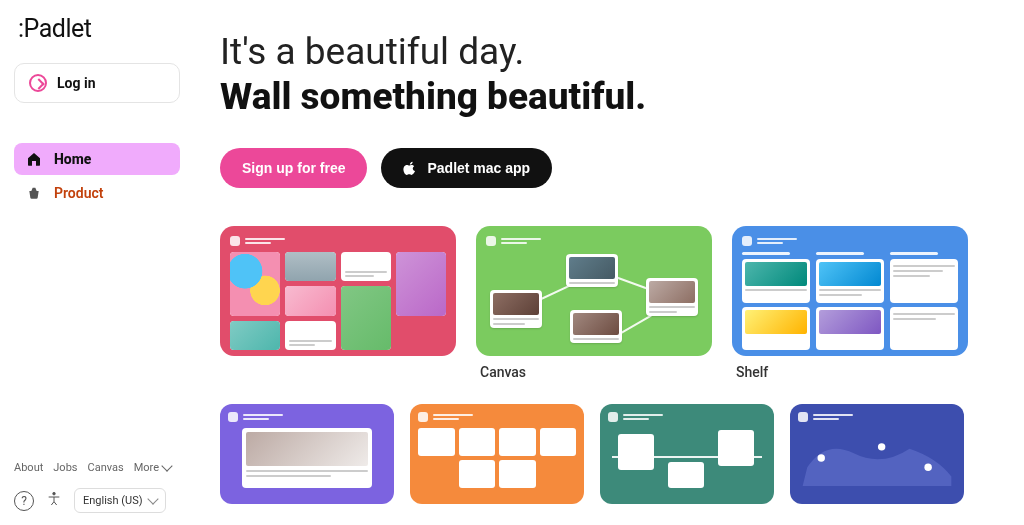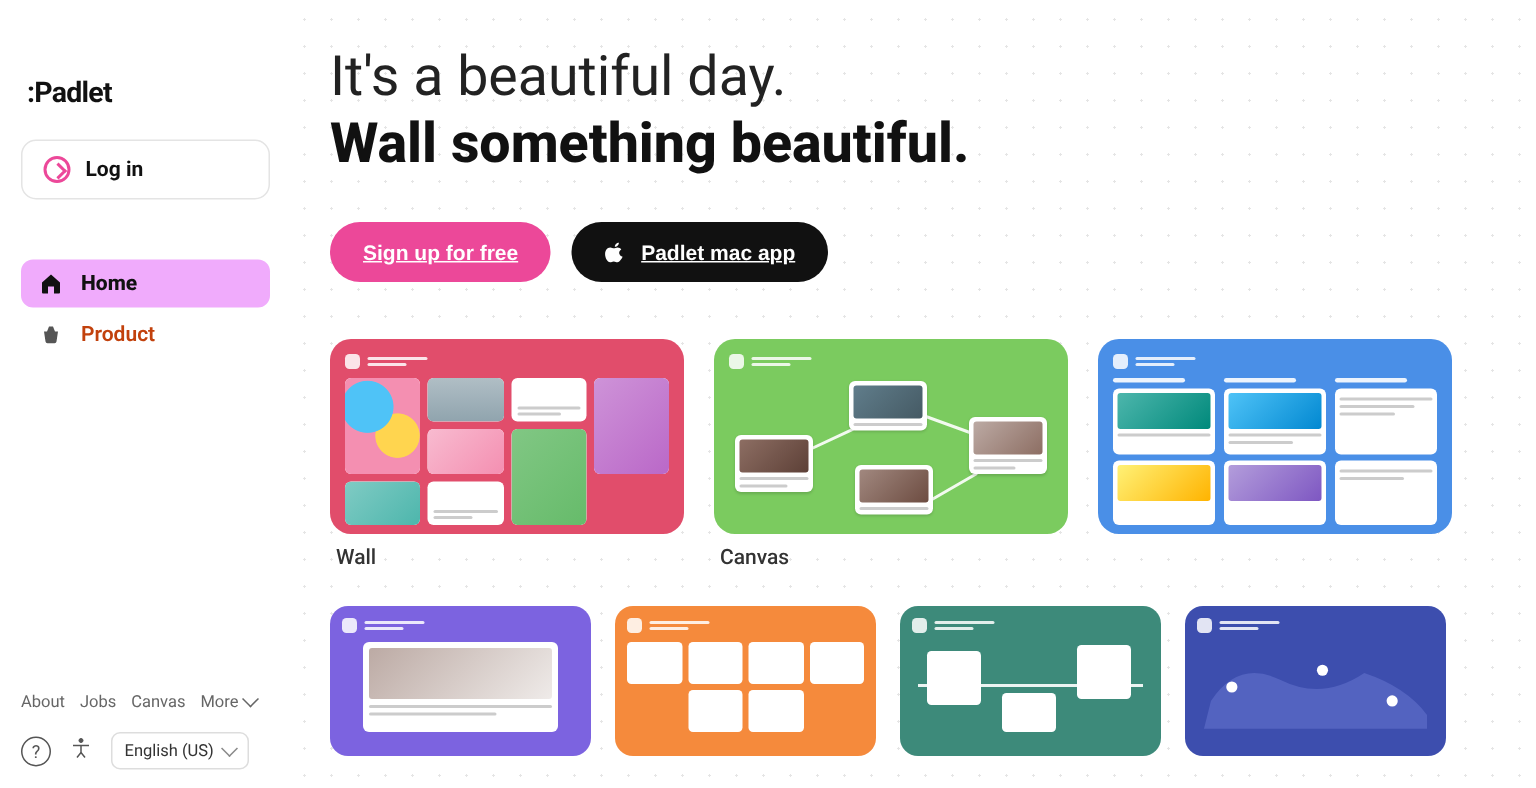--- a/index.html
+++ b/index.html
@@ -18,26 +18,25 @@
   
   .sidebar {
     width: 190px;
     flex-shrink: 0;
     background: #fff;
     display: flex;
     flex-direction: column;
     padding: 12px 10px 12px 14px;
   }
   .logo {
-    font-weight: 700;
-    font-size: 19px;
+    font-weight: 400;
+    font-size: 25px;
     letter-spacing: -0.5px;
     color: #111;
     padding: 2px 4px 10px 4px;
-    margin-top: 36px;
   }
   .login-btn {
     margin-top: 10px;
     display: flex;
     align-items: center;
     gap: 10px;
     border: 1px solid #e4e4e4;
     border-radius: 10px;
     padding: 10px 14px;
     font-weight: 700;
@@ -103,21 +102,21 @@
     background-size: 18px 18px;
     background-position: 4px 4px;
   }
   .headline1 { font-size: 37px; font-weight: 400; color:#222; }
   .headline2 { font-size: 37px; font-weight: 800; color:#111; margin-top: 2px; }
 
   .cta-row { margin-top: 30px; display:flex; gap: 14px; }
   .btn {
     border: none; border-radius: 30px;
     padding: 12px 22px; font-size: 14px; font-weight: 700;
-    cursor: pointer; display:flex; align-items:center; gap:10px;text-decoration:underline;
+    cursor: pointer; display:flex; align-items:center; gap:10px;
   }
   .btn-pink { background:#ec4899; color:#fff; }
   .btn-black { background:#111; color:#fff; }
   .apple-icon { width:14px; height:16px; display:block; }
 
   
   .cards-row { margin-top: 38px; display:flex; gap: 20px; }
   .card-wrap { display:flex; flex-direction:column; gap:8px; cursor:pointer; }
   .card {
     width: 236px; height: 130px; border-radius: 14px;
@@ -291,21 +290,20 @@
                 <div class="blob6" style="position:absolute;inset:0;"></div>
               </div>
             <div class="tile">
                 <div class="lines">
                   <div></div>
                   <div style="width:60%"></div>
                 </div>
               </div>
           </div>
         </div>
-        <div class="card-label">Wall</div>
       </div>
 
       <div class="card-wrap">
         <div class="card c-canvas">
           <div class="mini-title">
               <div class="dot"></div>
               <div class="bars">
                 <div class="b1"></div>
                 <div class="b2"></div>
               </div>
@@ -375,20 +373,21 @@
                   <div class="ll" style="width:80%"></div>
                   <div class="ll" style="width:60%"></div>
                 </div>
                 <div class="scard">
                   <div class="ll"></div>
                   <div class="ll" style="width:70%"></div>
                 </div>
               </div>
           </div>
         </div>
+        <div class="card-label">Shelf</div>
       </div>
     </div>
 
     <div class="cards-row2">
       <div class="card small c-purple">
         <div class="mini-title">
             <div class="dot"></div>
             <div class="bars">
               <div class="b1"></div>
               <div class="b2"></div>

